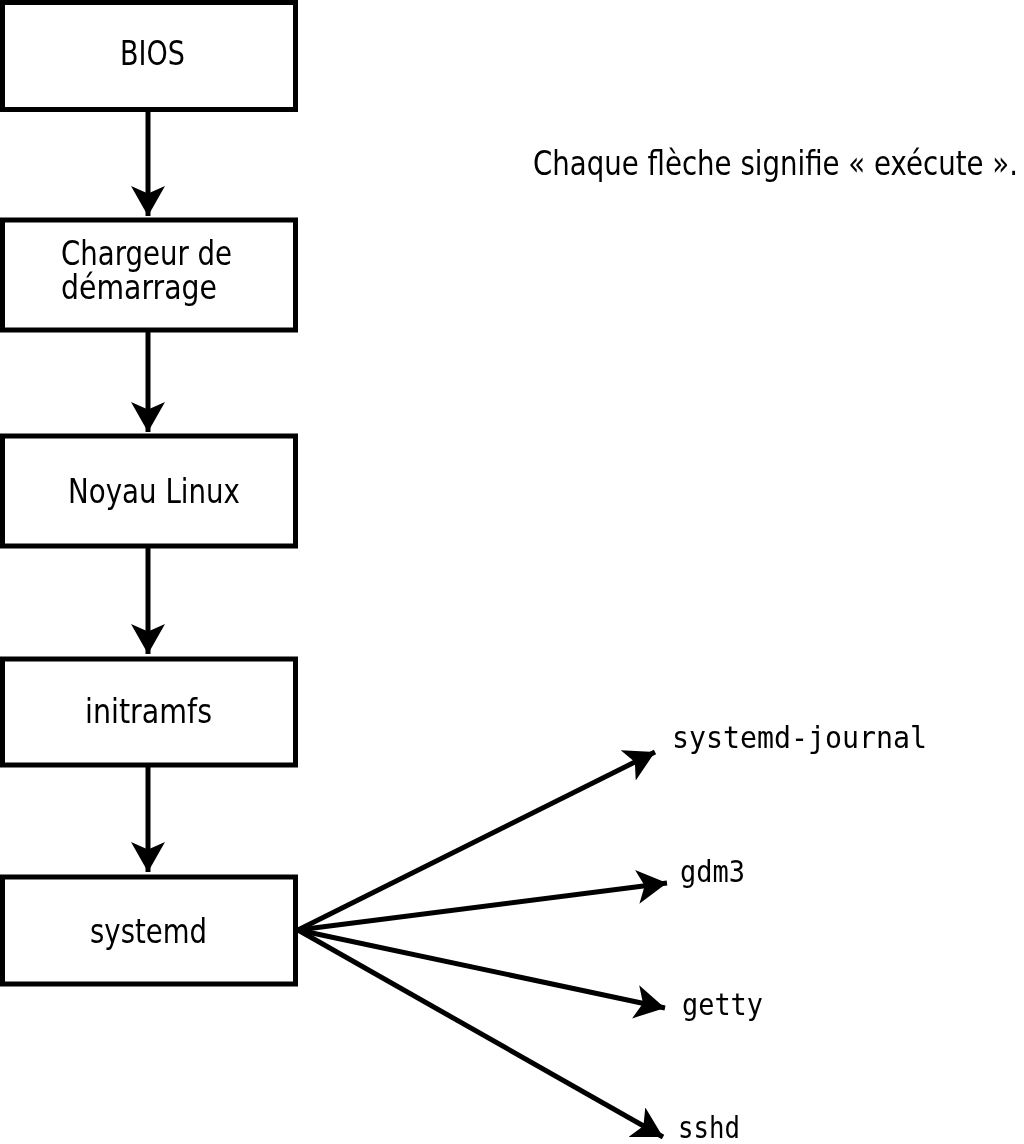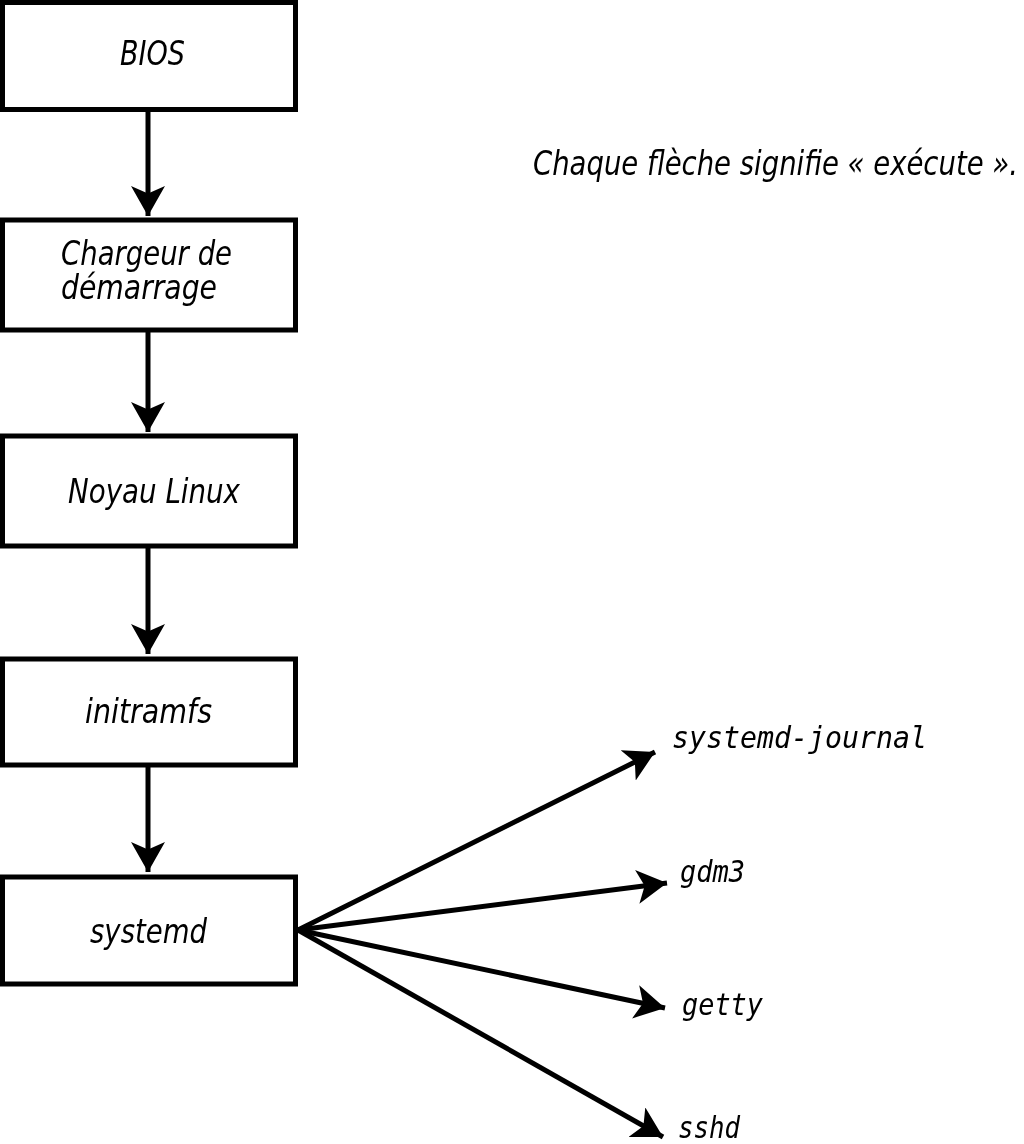--- a/index.html
+++ b/index.html
@@ -6,21 +6,20 @@
     margin: 0;
     padding: 0;
     background: #ffffff;
   }
   .canvas {
     position: relative;
     width: 1024px;
     height: 1144px;
     background: #ffffff;
     overflow: hidden;
-    font-style: italic;
   }
   svg.diagram {
     display: block;
     width: 1024px;
     height: 1144px;
   }
   .node-rect {
     fill: #ffffff;
     stroke: #000000;
     stroke-width: 5px;

